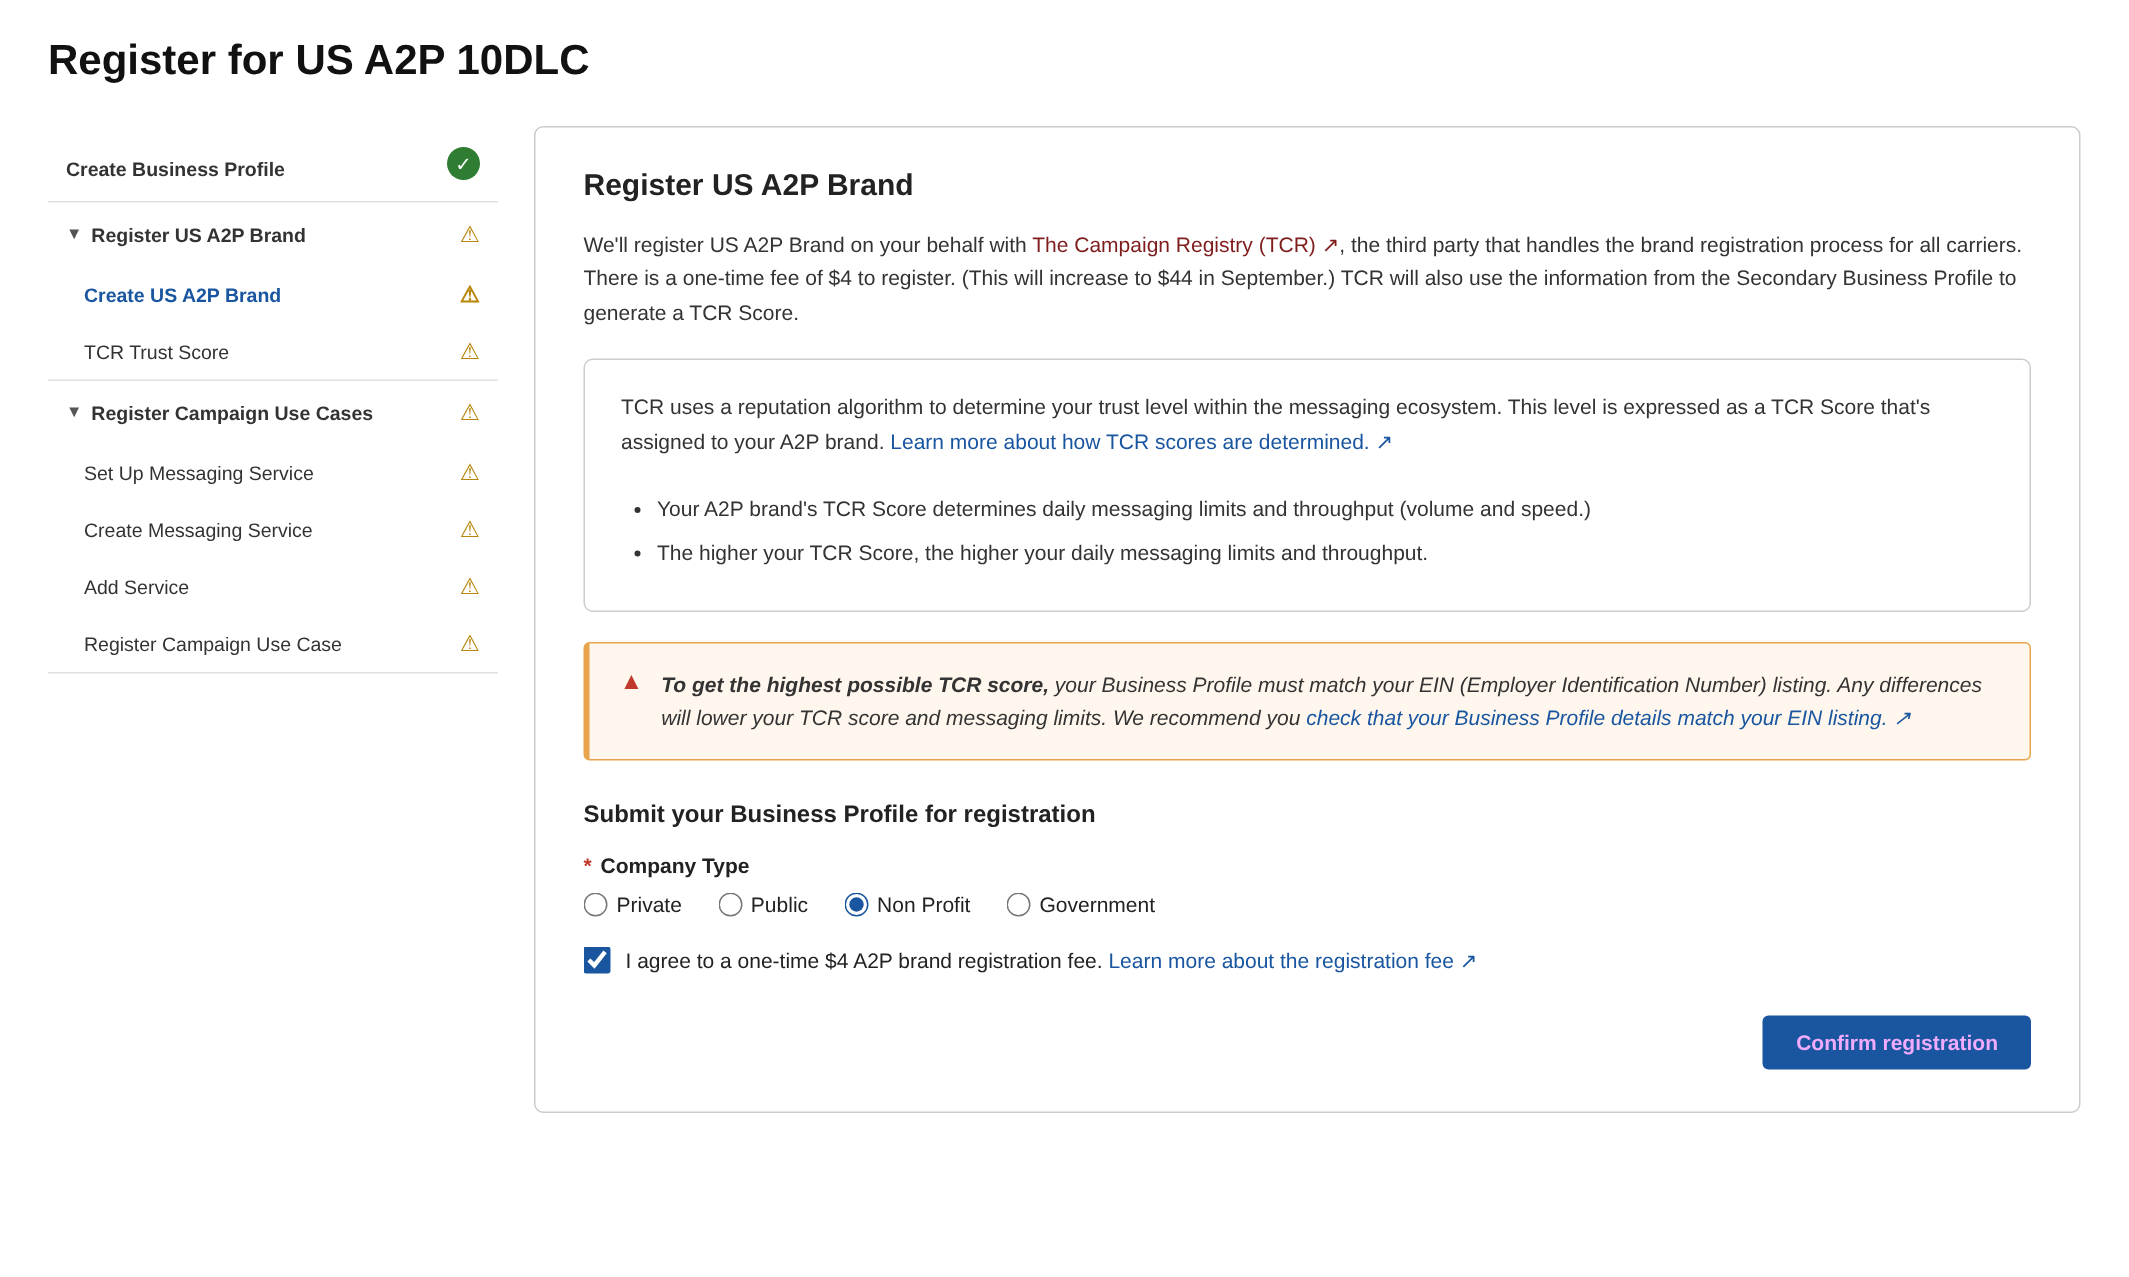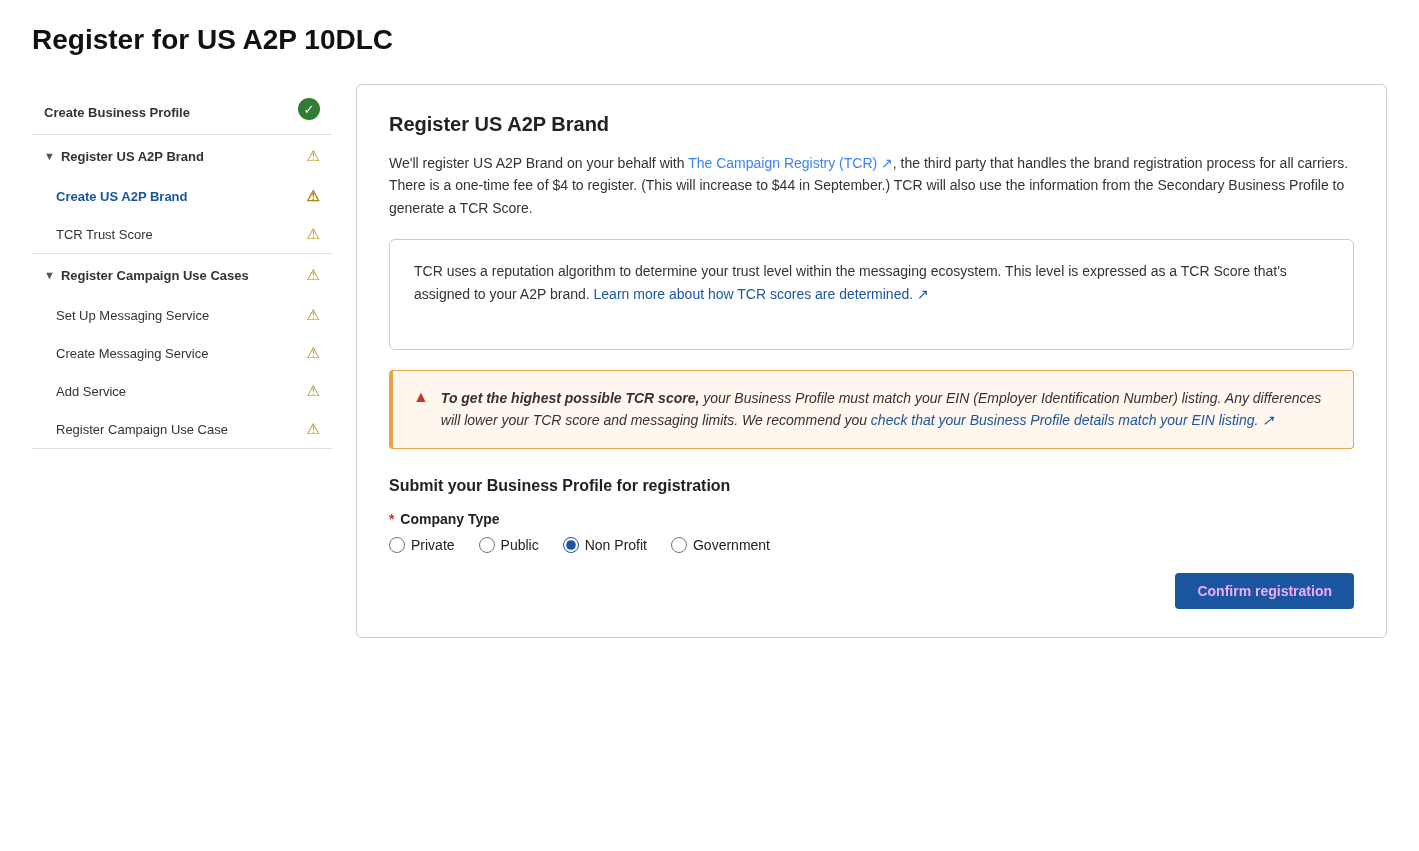--- a/index.html
+++ b/index.html
@@ -108,21 +108,21 @@
       font-weight: 700;
       margin-bottom: 16px;
     }
     .intro-text {
       font-size: 14px;
       color: #333;
       line-height: 1.6;
       margin-bottom: 20px;
     }
     .intro-text a {
-      color: #3b82f6;
+      color: #7f1d1d;
       text-decoration: none;
     }
     .info-box {
       border: 1px solid #ccc;
       border-radius: 6px;
       padding: 20px 24px;
       margin-bottom: 20px;
       background: #fff;
     }
     .info-box-title {
@@ -312,20 +312,24 @@
       We'll register US A2P Brand on your behalf with
       <a href="#">The Campaign Registry (TCR) ↗</a>,
       the third party that handles the brand registration process for all carriers. There is a one-time fee of $4 to register. (This will increase to $44 in September.) TCR will also use the information from the Secondary Business Profile to generate a TCR Score.
     </p>
 
     <div class="info-box">
       <p>
         TCR uses a reputation algorithm to determine your trust level within the messaging ecosystem. This level is expressed as a TCR Score that's assigned to your A2P brand.
         <a href="#"> Learn more about how TCR scores are determined. ↗</a>
       </p>
+      <ul>
+        <li>Your A2P brand's TCR Score determines daily messaging limits and throughput (volume and speed.)</li>
+        <li>The higher your TCR Score, the higher your daily messaging limits and throughput.</li>
+      </ul>
     </div>
 
     <div class="warning-box">
       <span class="warn-triangle">▲</span>
       <div class="warn-text">
         <strong>To get the highest possible TCR score,</strong>
         your Business Profile must match your EIN (Employer Identification Number) listing. Any differences will lower your TCR score and messaging limits. We recommend you
         <a href="#">check that your Business Profile details match your EIN listing. ↗</a>
       </div>
     </div>
@@ -349,19 +353,26 @@
       <label class="radio-option">
         <input type="radio" name="companyType" value="nonprofit" checked="" style="">
         <span>Non Profit</span>
       </label>
       <label class="radio-option">
         <input type="radio" name="companyType" value="government" style="">
         <span>Government</span>
       </label>
     </div>
 
+    <div class="checkbox-row">
+      <input type="checkbox" checked="" style="">
+      <span>
+        I agree to a one-time $4 A2P brand registration fee.
+        <a href="#">Learn more about the registration fee ↗</a>
+      </span>
+    </div>
 
     <div class="button-row">
       <button class="confirm-btn">Confirm registration</button>
     </div>
 
   </div>
 </div>
 
 </body></html>

